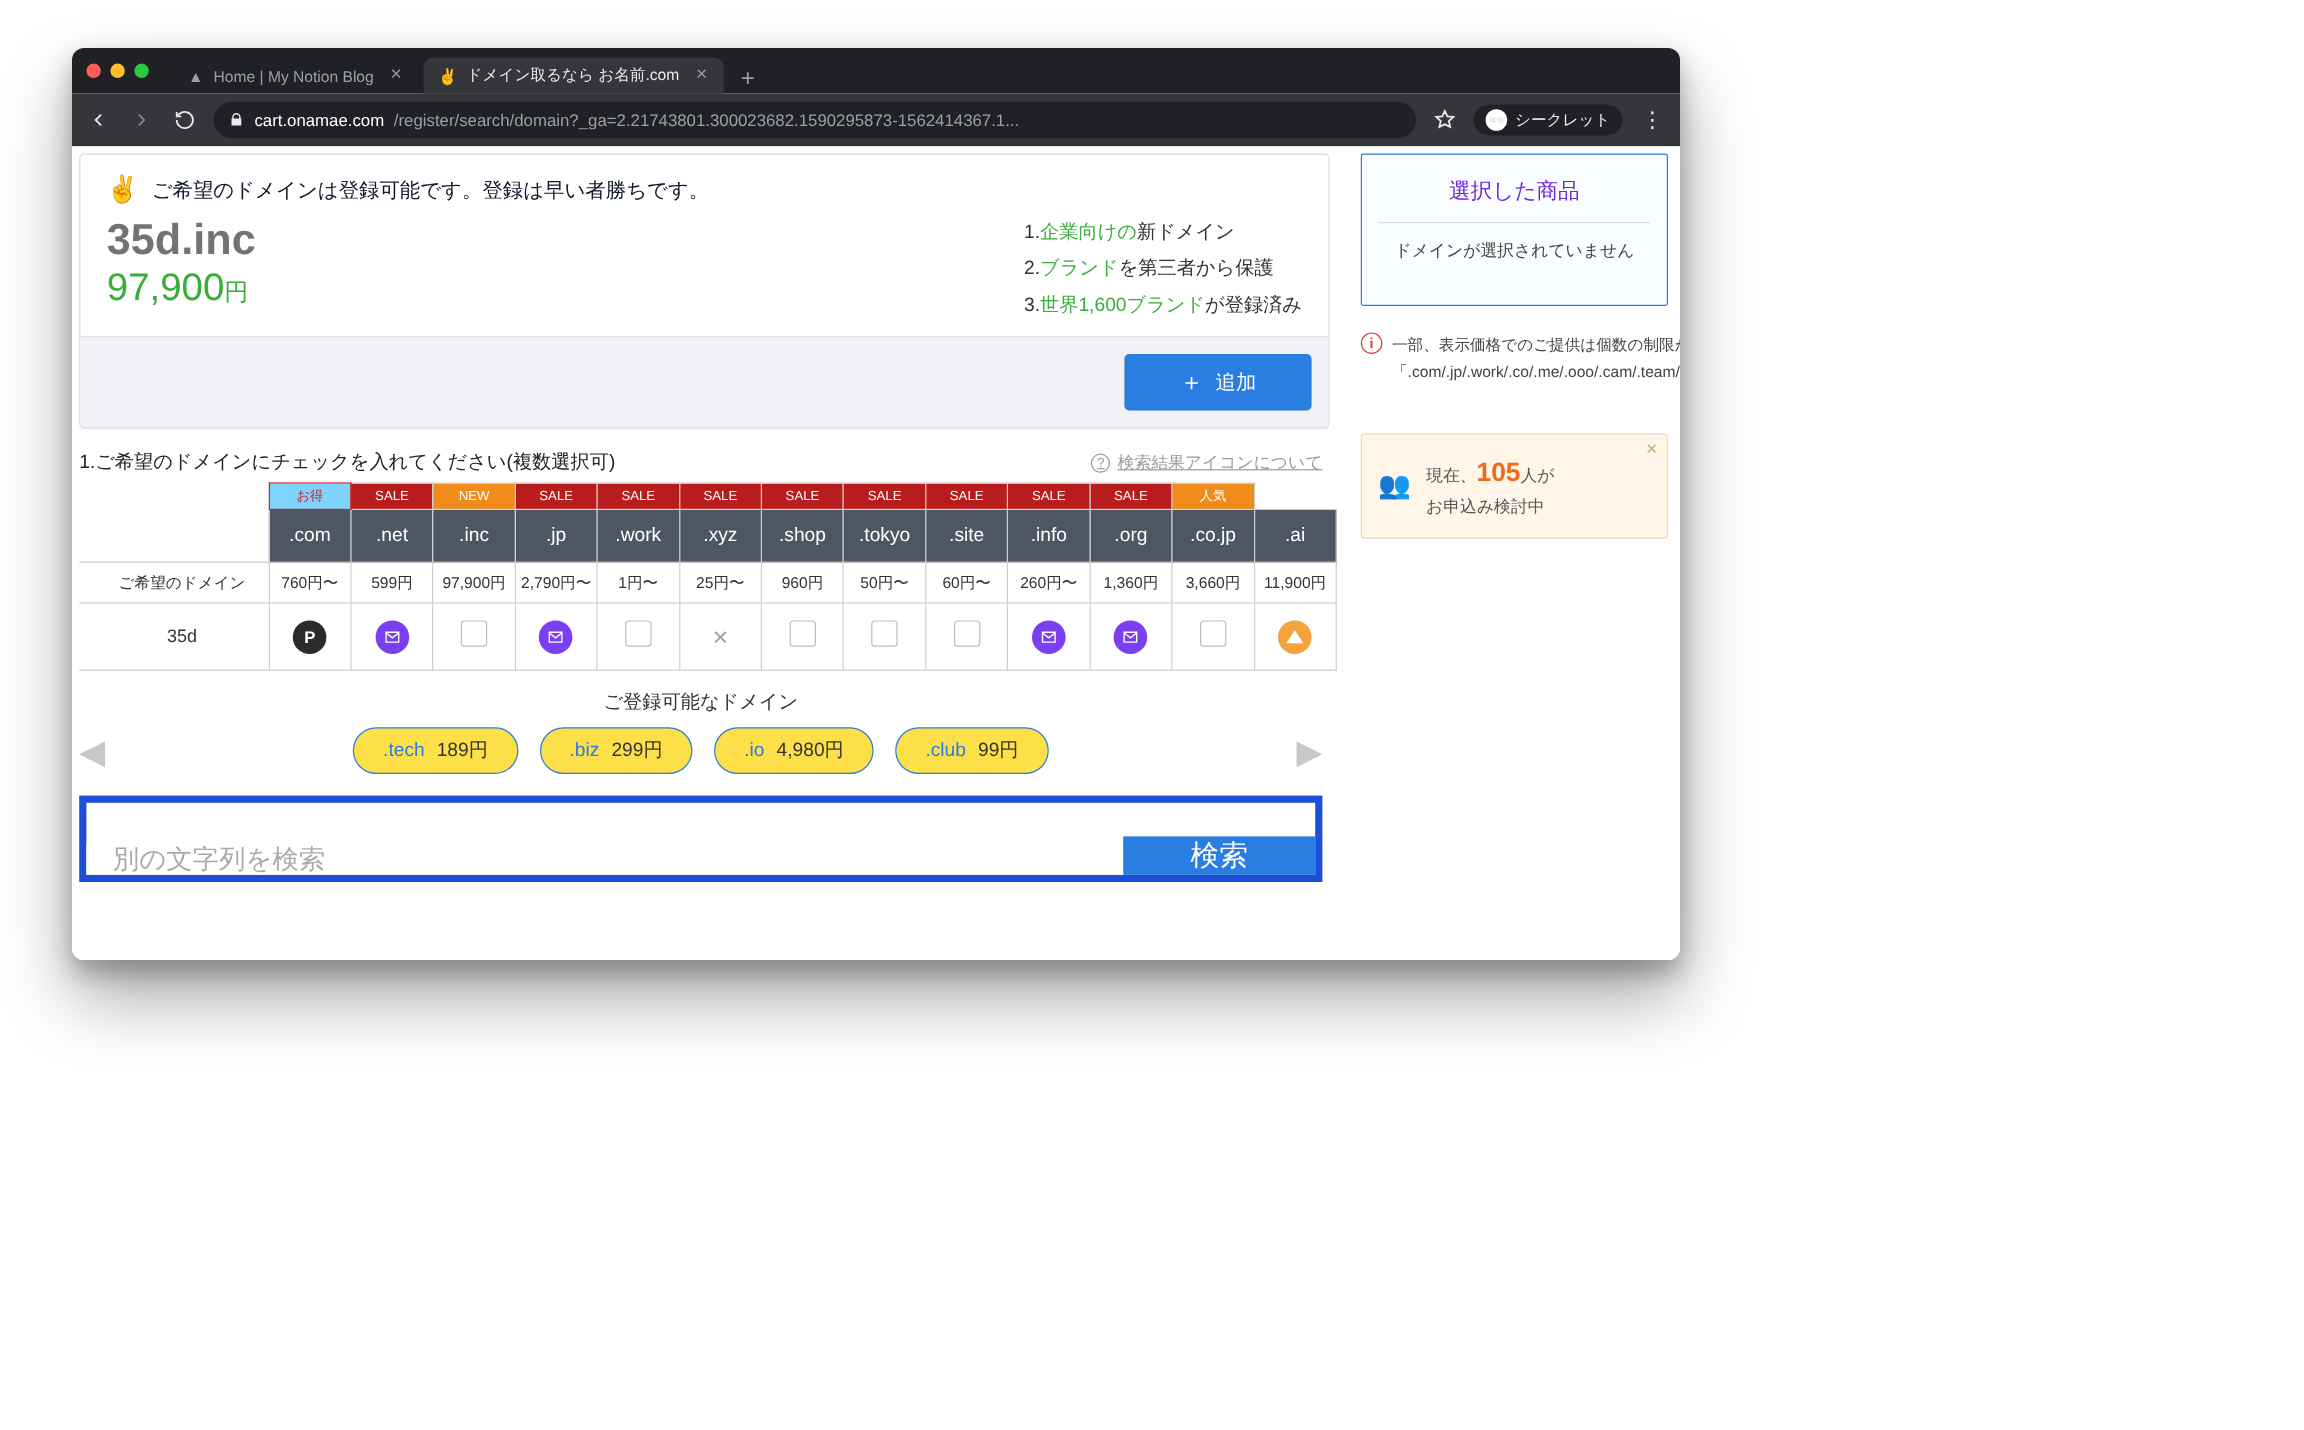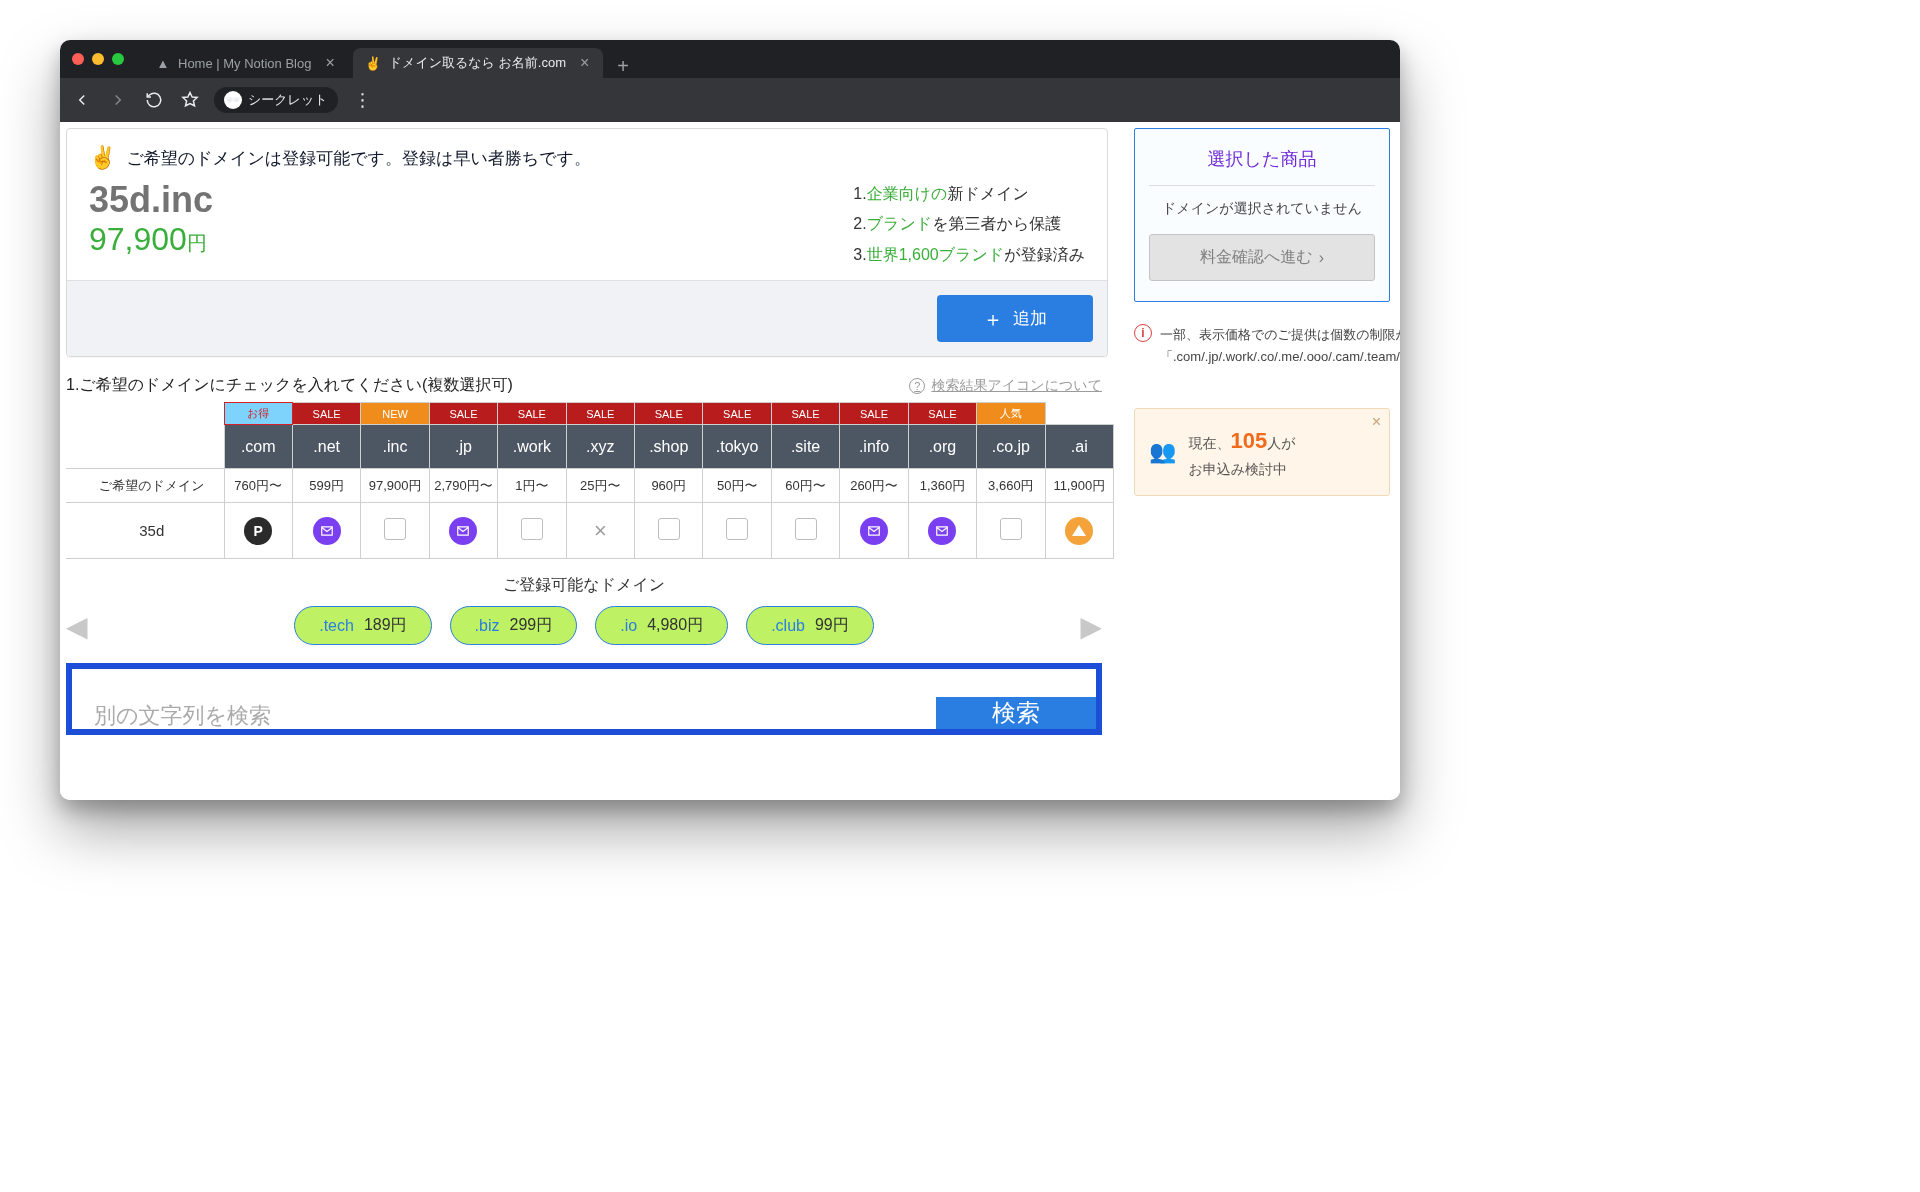--- a/index.html
+++ b/index.html
@@ -125,21 +125,21 @@
   .tri{width:28px;height:28px;border-radius:50%;background:#f3a33a;display:inline-flex;align-items:center;justify-content:center;}
   .tri div{width:0;height:0;border-left:7px solid transparent;border-right:7px solid transparent;border-bottom:11px solid #fff;}
   .noborder{border:none!important;}
 
   
   .sug-wrap{margin:16px 6px 10px;}
   .sug-title{text-align:center;font-size:16px;color:#333;margin-bottom:10px;}
   .sug-row{display:flex;align-items:center;gap:18px;justify-content:center;position:relative;}
   .chev{color:#c8c8c8;font-size:28px;position:absolute;top:50%;transform:translateY(-50%);}
   .chev.l{left:0;} .chev.r{right:0;}
-  .pill{border:1px solid #2a7de1;color:#2a7de1;border-radius:999px;padding:8px 24px;font-size:16px;display:flex;gap:10px;align-items:center;background:#bef264;}
+  .pill{border:1px solid #2a7de1;color:#2a7de1;border-radius:999px;padding:8px 24px;font-size:16px;display:flex;gap:10px;align-items:center;background:#fde047;}
   .pill .pp{color:#333;}
 
   
   .search-wrap{margin:18px 6px 0;border:6px solid #1d4ed8;display:flex;height:72px;align-items:flex-end;}
   .search-input{flex:1;border:none;font-size:22px;padding:0 22px;color:#666;outline:none;}
   .search-input::placeholder{color:#aaa;}
   .search-btn{width:160px;background:#2a7de1;color:#fff;border:none;font-size:24px;cursor:pointer;}
 
   
   .sel-card{border:1.5px solid #2a7de1;border-radius:2px;padding:18px 14px 20px;background:#fafdff;}
@@ -193,20 +193,29 @@
         <svg viewBox="0 0 24 24" width="18" height="18" fill="none" stroke="currentColor" stroke-width="2">
           <path d="M9 6l6 6-6 6"></path>
         </svg>
       </div>
     <div class="nav-icn">
         <svg viewBox="0 0 24 24" width="18" height="18" fill="none" stroke="currentColor" stroke-width="2">
           <path d="M3 12a9 9 0 1 0 3-6.7L3 8"></path>
           <path d="M3 3v5h5"></path>
         </svg>
       </div>
+    <div class="urlfield">
+      <span class="lock">
+          <svg viewBox="0 0 24 24" width="14" height="14" fill="currentColor">
+            <path d="M6 10V8a6 6 0 1 1 12 0v2h1v10H5V10h1zm2 0h8V8a4 4 0 1 0-8 0v2z"></path>
+          </svg>
+        </span>
+      <span class="host">cart.onamae.com</span>
+        <span class="path">/register/search/domain?_ga=2.21743801.300023682.1590295873-1562414367.1...</span>
+    </div>
     <div class="nav-icn">
         <svg viewBox="0 0 24 24" width="18" height="18" fill="none" stroke="currentColor" stroke-width="2">
           <path d="M12 2l2.9 6 6.6.6-5 4.6 1.5 6.5L12 16.8 6 19.7l1.5-6.5-5-4.6 6.6-.6z"></path>
         </svg>
       </div>
     <div class="incog">
       <span class="mask">🕶</span>
       <span>シークレット</span>
     </div>
     <div class="kebab">⋮</div>
@@ -369,24 +378,20 @@
           <input class="search-input" placeholder="別の文字列を検索" style="">
           <button class="search-btn">検索</button>
         </div>
 
       </div>
 
       <div class="sidebar">
         <div class="sel-card">
           <div class="sel-title">選択した商品</div>
           <div class="sel-empty">ドメインが選択されていません</div>
-          <button class="proceed">
-            <span>料金確認へ進む</span>
-            <span>›</span>
-          </button>
         </div>
         <div class="note">
           <span class="info-i">i</span>
           <span>一部、表示価格でのご提供は個数の制限があります。「.com/.jp/.work/.co/.me/.ooo/.cam/.team/.ltd/.care/.city/.delivery/.news/.report/.rocks/.town/.xyz/.tokyo/.site/.info/.today」</span>
         </div>
         <div class="popup">
           <span class="popup-close">×</span>
           <span class="ppl-i">👥</span>
           <div class="popup-txt">
             <span>現在、</span><span class="big">105</span><span>人が</span><br>

